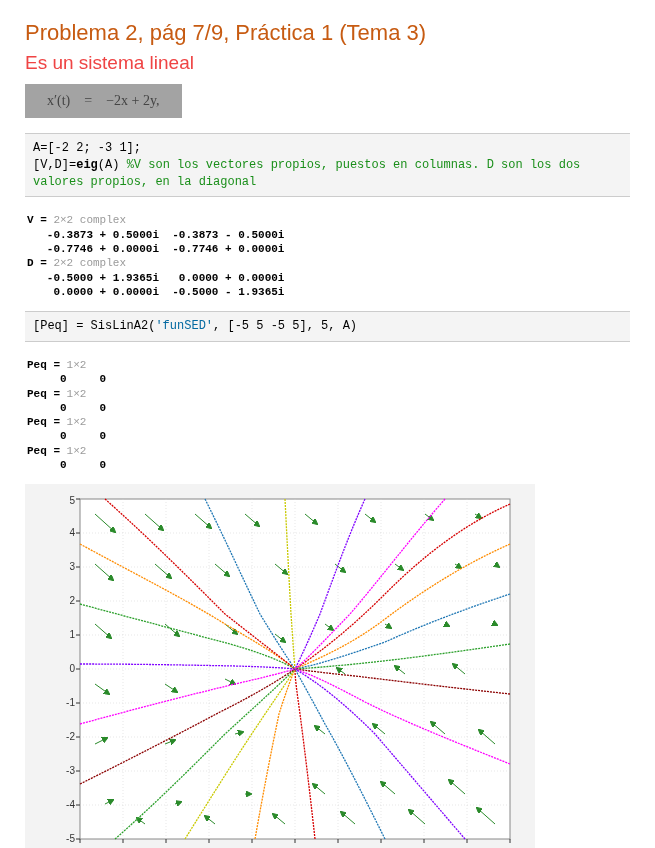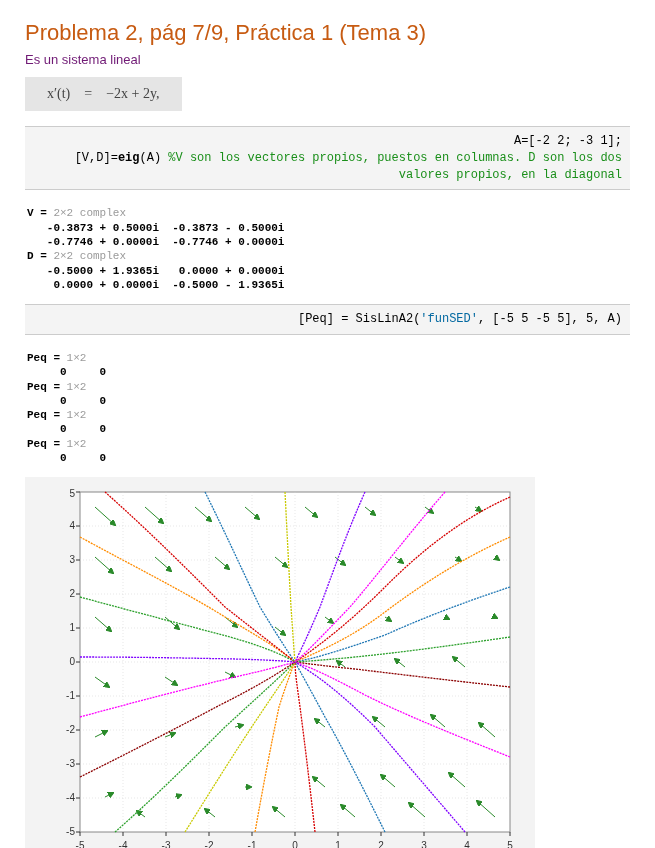--- a/index.html
+++ b/index.html
@@ -13,45 +13,44 @@
     background: #fff;
   }
   h1.title {
     color: #c75b12;
     font-size: 22px;
     font-weight: normal;
     margin: 0 0 6px 0;
   }
   p.desc {
     margin: 4px 0 10px 0;
-    font-size: 13px;
-    color: #701a75;
+    font-size: 19px;
+    color: #ef4444;
   }
   .eqbox {
-    background: #e5e5e5;
+    background: #a3a3a3;
     display: inline-block;
     padding: 6px 14px;
     margin-bottom: 12px;
     font-family: 'Times New Roman', serif;
     font-size: 14px;
     color: #444;
   }
   .eqbox table td { padding: 1px 6px; }
   .codebox {
     background: #f4f4f4;
     border-top: 1px solid #ccc;
     border-bottom: 1px solid #ccc;
     padding: 6px 8px;
     font-family: 'Courier New', monospace;
     font-size: 12px;
     line-height: 1.4;
     white-space: pre-wrap;
     color: #000;
     margin-bottom: 16px;
-    text-align: right;
   }
   .codebox .comment { color: #1a8f1a; }
   .codebox .str { color: #0369a1; }
   pre.output {
     font-family: 'Courier New', monospace;
     font-size: 11px;
     line-height: 1.3;
     margin: 6px 0 12px 2px;
     color: #000;
     white-space: pre;

